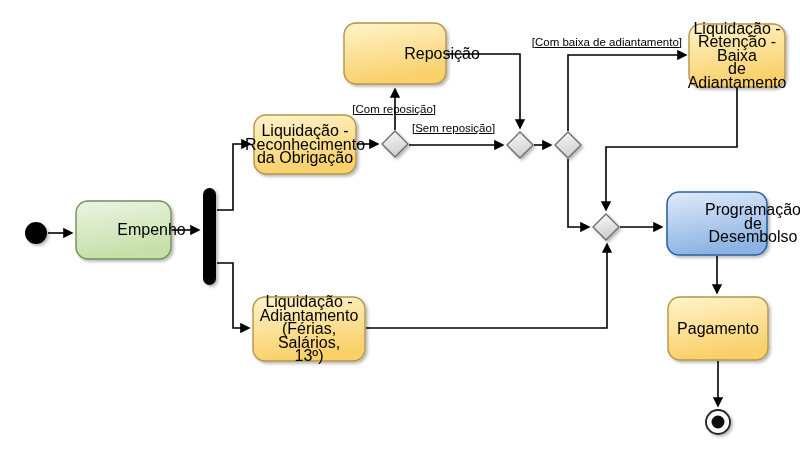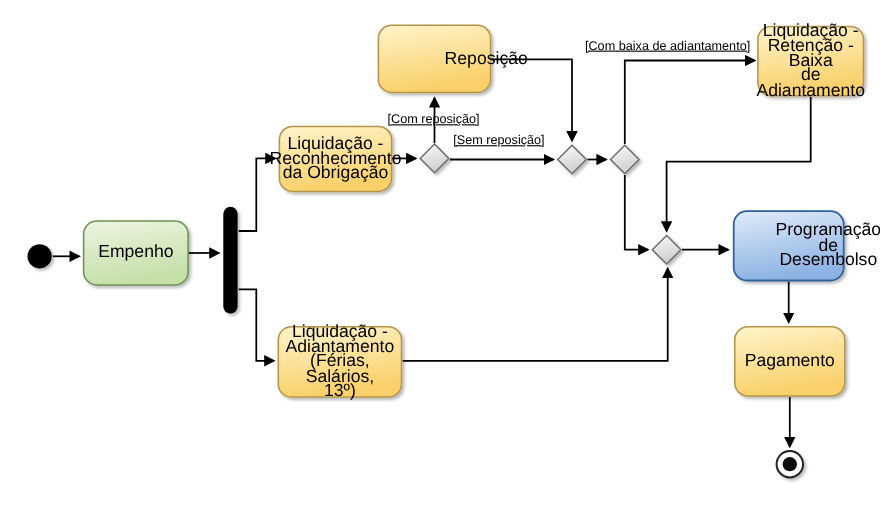--- a/index.html
+++ b/index.html
@@ -110,21 +110,21 @@
     <polygon points="520,132 533,145 520,158 507,145" fill="url(#gGray)" stroke-width="1.3" filter="url(#shadow)" stroke="#6b6b6b"></polygon>
     <polygon points="568,132 581,145 568,158 555,145" fill="url(#gGray)" stroke-width="1.3" filter="url(#shadow)" stroke="#6b6b6b"></polygon>
     <polygon points="606,214 619,227 606,240 593,227" fill="url(#gGray)" stroke-width="1.3" filter="url(#shadow)" stroke="#6b6b6b"></polygon>
 
     <g filter="url(#shadow)">
       <circle cx="718" cy="422" r="12" fill="#ffffff" stroke="#222222" stroke-width="1.8"></circle>
       <circle cx="718" cy="422" r="6.5" fill="#111111"></circle>
     </g>
   </svg>
 
-  <div class="node-label" style="left:76px; top:201px; width:95px; height:58px;">Empenho</div>
+  <div class="node-label" style="left:76px; top:201px; width:95px; height:58px;padding-left:28px;">Empenho</div>
 
   <div class="node-label" style="left:254px; top:115px; width:102px; height:59px;">Liquidação -
 Reconhecimento
 da Obrigação</div>
 
   <div class="node-label" style="left:344px; top:23px; width:124px; height:61px;margin-left:36px;">Reposição</div>
 
   <div class="node-label" style="left:689px; top:24px; width:96px; height:63px;">Liquidação -
 Retenção - Baixa
 de Adiantamento</div>

